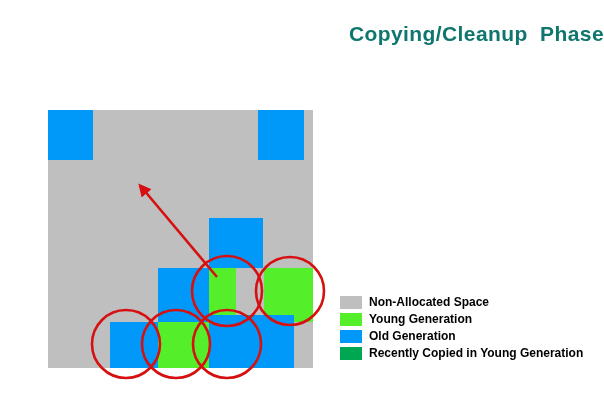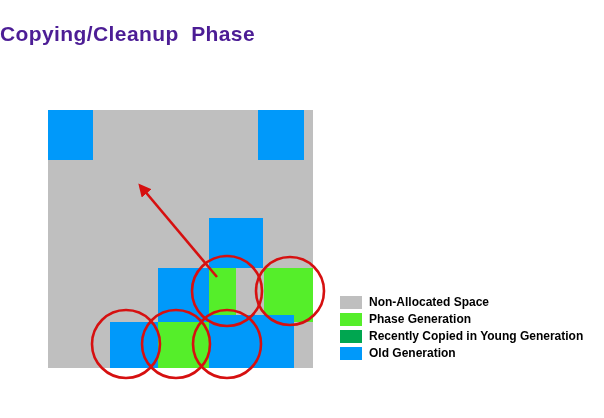--- a/index.html
+++ b/index.html
@@ -21,25 +21,25 @@
     width: 604px;
     height: 418px;
     background: #ffffff;
   }
 
   #title {
     position: absolute;
     left: 0;
     top: 22px;
     width: 604px;
-    text-align: left;
+    text-align: right;
     font-family: "Liberation Sans", sans-serif;
     font-size: 21px;
     font-weight: bold;
-    color: #4c1d95;
+    color: #0f766e;
     letter-spacing: 0.4px;
     white-space: pre;
   }
 
   
   #heap {
     position: absolute;
     left: 48px;
     top: 110px;
     width: 265px;
@@ -131,25 +131,25 @@
   </svg>
 
   <div id="legend">
 
   <div class="legend-row">
         <span class="legend-swatch" style="background: rgb(191, 191, 191);"></span>
         <span class="legend-label">Non-Allocated Space</span>
       </div>
       <div class="legend-row">
         <span class="legend-swatch" style="background: rgb(85, 238, 42);"></span>
-        <span class="legend-label">Phase Generation</span>
+        <span class="legend-label">Young Generation</span>
+      </div>
+      <div class="legend-row">
+        <span class="legend-swatch" style="background: rgb(0, 153, 250);"></span>
+        <span class="legend-label">Old Generation</span>
       </div>
       <div class="legend-row">
         <span class="legend-swatch" style="background: rgb(0, 166, 80);"></span>
         <span class="legend-label">Recently Copied in Young Generation</span>
-      </div>
-      <div class="legend-row">
-        <span class="legend-swatch" style="background: rgb(0, 153, 250);"></span>
-        <span class="legend-label">Old Generation</span>
       </div>
     </div>
 
 </div>
 
 </body></html>

